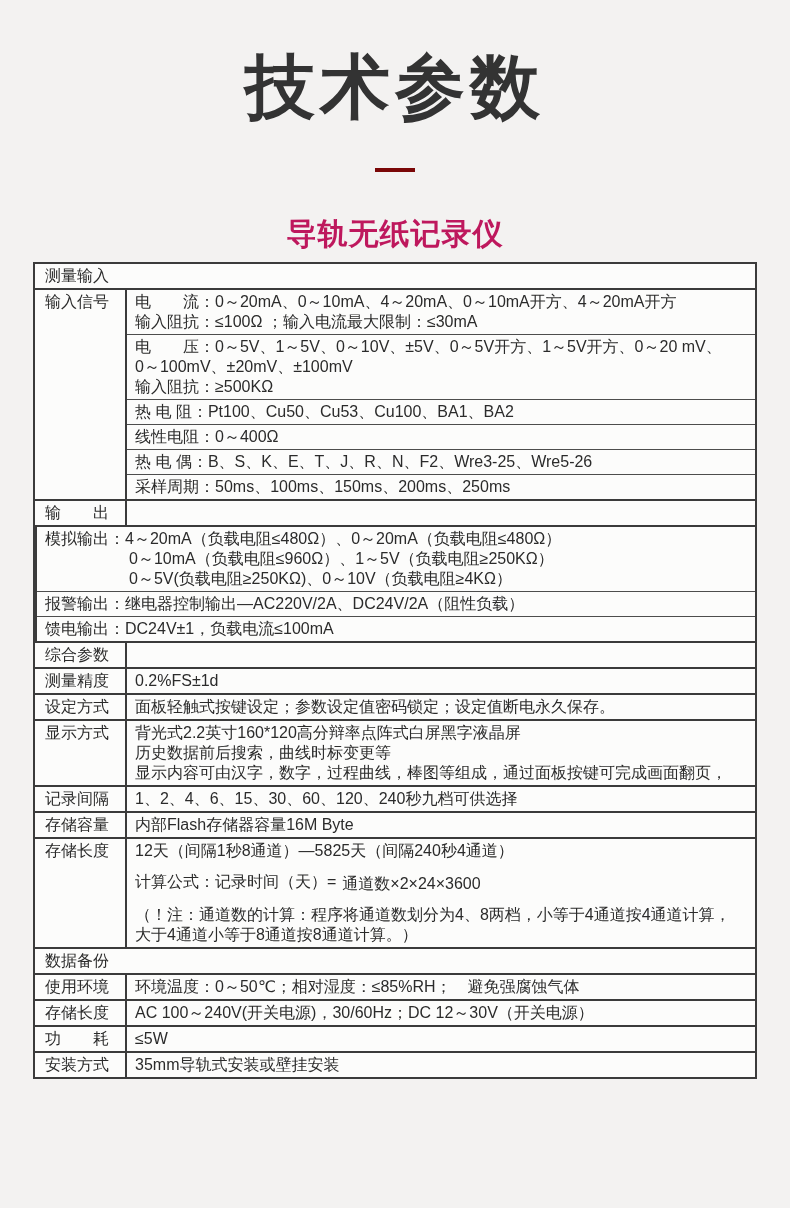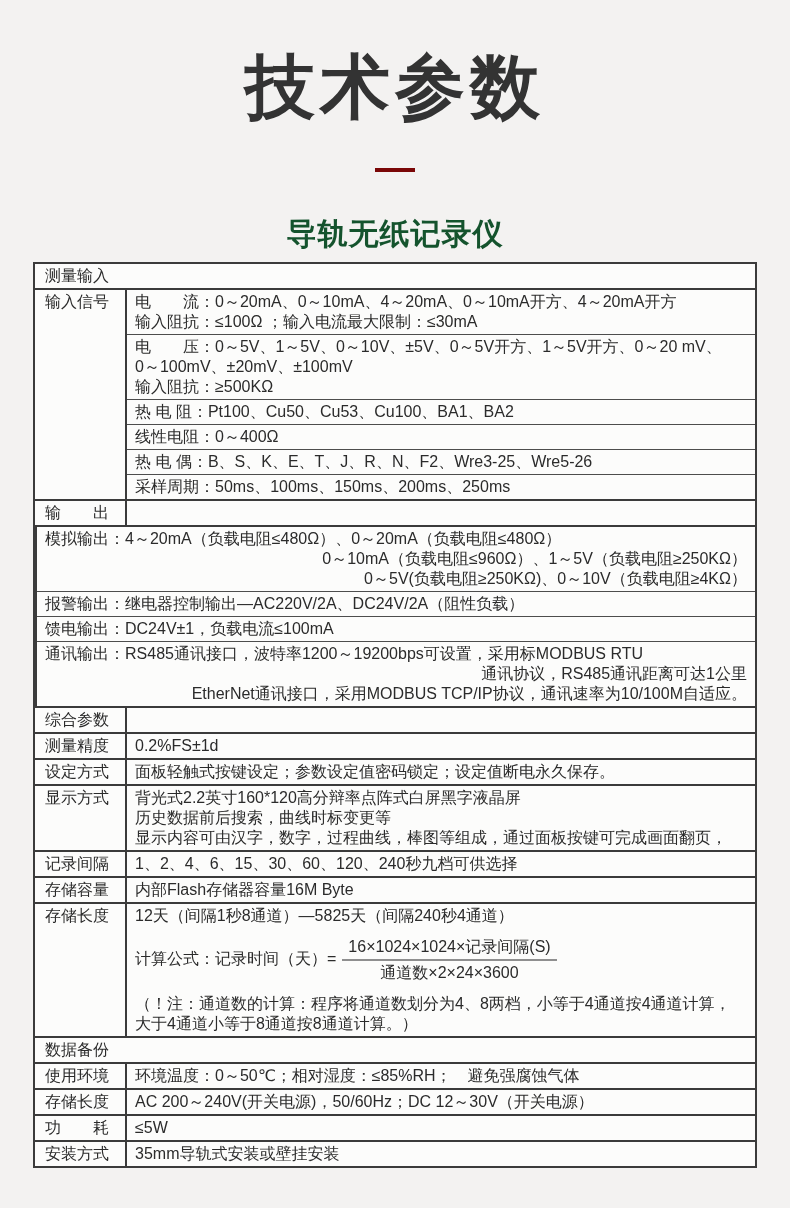--- a/index.html
+++ b/index.html
@@ -25,21 +25,21 @@
     margin: 46px auto 0;
     background: #7a0707;
   }
   .subtitle {
     margin-top: 46px;
     text-align: center;
     font-size: 30px;
     line-height: 32px;
     font-weight: 700;
     letter-spacing: 1px;
-    color: #14532d;
+    color: #be185d;
   }
 
   .spec-table {
     width: 724px;
     margin: 12px auto 0;
     border: 2px solid #3b3b3b;
     background: #fcfcfb;
     font-size: 16px;
   }
   .row { display: flex; border-top: 2px solid #3b3b3b; }
@@ -53,21 +53,21 @@
   .row.full .label { flex: 1; width: auto; }
   .content {
     flex: 1;
     border-left: 2px solid #3b3b3b;
     display: flex; flex-direction: column;
     min-height: 24px;
   }
   .subrow { padding: 2px 8px; border-top: 1px solid #4d4d4d; }
   .subrow:first-child { border-top: none; }
   .line { line-height: 20px; }
-  .line.indent { padding-left: 84px; text-align: right; }
+  .line.indent { padding-left: 84px; }
   .line.gap { margin-top: 11px; }
 
   .fraction {
     display: inline-block;
     vertical-align: middle;
     text-align: center;
     margin-left: 6px;
   }
   .fraction .num {
     display: block;
@@ -128,25 +128,20 @@
             <div class="line">模拟输出：4～20mA（负载电阻≤480Ω）、0～20mA（负载电阻≤480Ω）</div>
             <div class="line indent">0～10mA（负载电阻≤960Ω）、1～5V（负载电阻≥250KΩ）</div>
             <div class="line indent">0～5V(负载电阻≥250KΩ)、0～10V（负载电阻≥4KΩ）</div>
           </div>
           <div class="subrow">
             <div class="line">报警输出：继电器控制输出—AC220V/2A、DC24V/2A（阻性负载）</div>
           </div>
           <div class="subrow">
             <div class="line">馈电输出：DC24V±1，负载电流≤100mA</div>
           </div>
-          <div class="subrow">
-            <div class="line">通讯输出：RS485通讯接口，波特率1200～19200bps可设置，采用标MODBUS RTU</div>
-            <div class="line indent">通讯协议，RS485通讯距离可达1公里</div>
-            <div class="line indent">EtherNet通讯接口，采用MODBUS TCP/IP协议，通讯速率为10/100M自适应。</div>
-          </div>
         </div>
       </div>
       <div class="row">
         <div class="label">综合参数</div>
         <div class="content"></div>
       </div>
       <div class="row">
         <div class="label">测量精度</div>
         <div class="content">
           <div class="subrow">
@@ -186,42 +181,42 @@
           <div class="subrow">
             <div class="line">内部Flash存储器容量16M Byte</div>
           </div>
         </div>
       </div>
       <div class="row">
         <div class="label">存储长度</div>
         <div class="content">
           <div class="subrow">
             <div class="line">12天（间隔1秒8通道）—5825天（间隔240秒4通道）</div>
-            <div class="line gap"><span>计算公式：记录时间（天）=</span><span class="fraction"><span class="num">16×1024×1024×记录间隔(S)</span><span class="den">通道数×2×24×3600</span></span></div>
+            <div class="line gap"><span>计算公式：记录时间（天）=</span><span class="fraction"><span class="den">通道数×2×24×3600</span></span></div>
             <div class="line gap">（！注：通道数的计算：程序将通道数划分为4、8两档，小等于4通道按4通道计算，</div>
             <div class="line">大于4通道小等于8通道按8通道计算。）</div>
           </div>
         </div>
       </div>
       <div class="row">
         <div class="label">数据备份</div>
       </div>
       <div class="row">
         <div class="label">使用环境</div>
         <div class="content">
           <div class="subrow">
             <div class="line">环境温度：0～50℃；相对湿度：≤85%RH；　避免强腐蚀气体</div>
           </div>
         </div>
       </div>
       <div class="row">
         <div class="label">存储长度</div>
         <div class="content">
           <div class="subrow">
-            <div class="line">AC 200～240V(开关电源)，50/60Hz；DC 12～30V（开关电源）</div>
+            <div class="line">AC 100～240V(开关电源)，30/60Hz；DC 12～30V（开关电源）</div>
           </div>
         </div>
       </div>
       <div class="row">
         <div class="label">功　　耗</div>
         <div class="content">
           <div class="subrow">
             <div class="line">≤5W</div>
           </div>
         </div>

